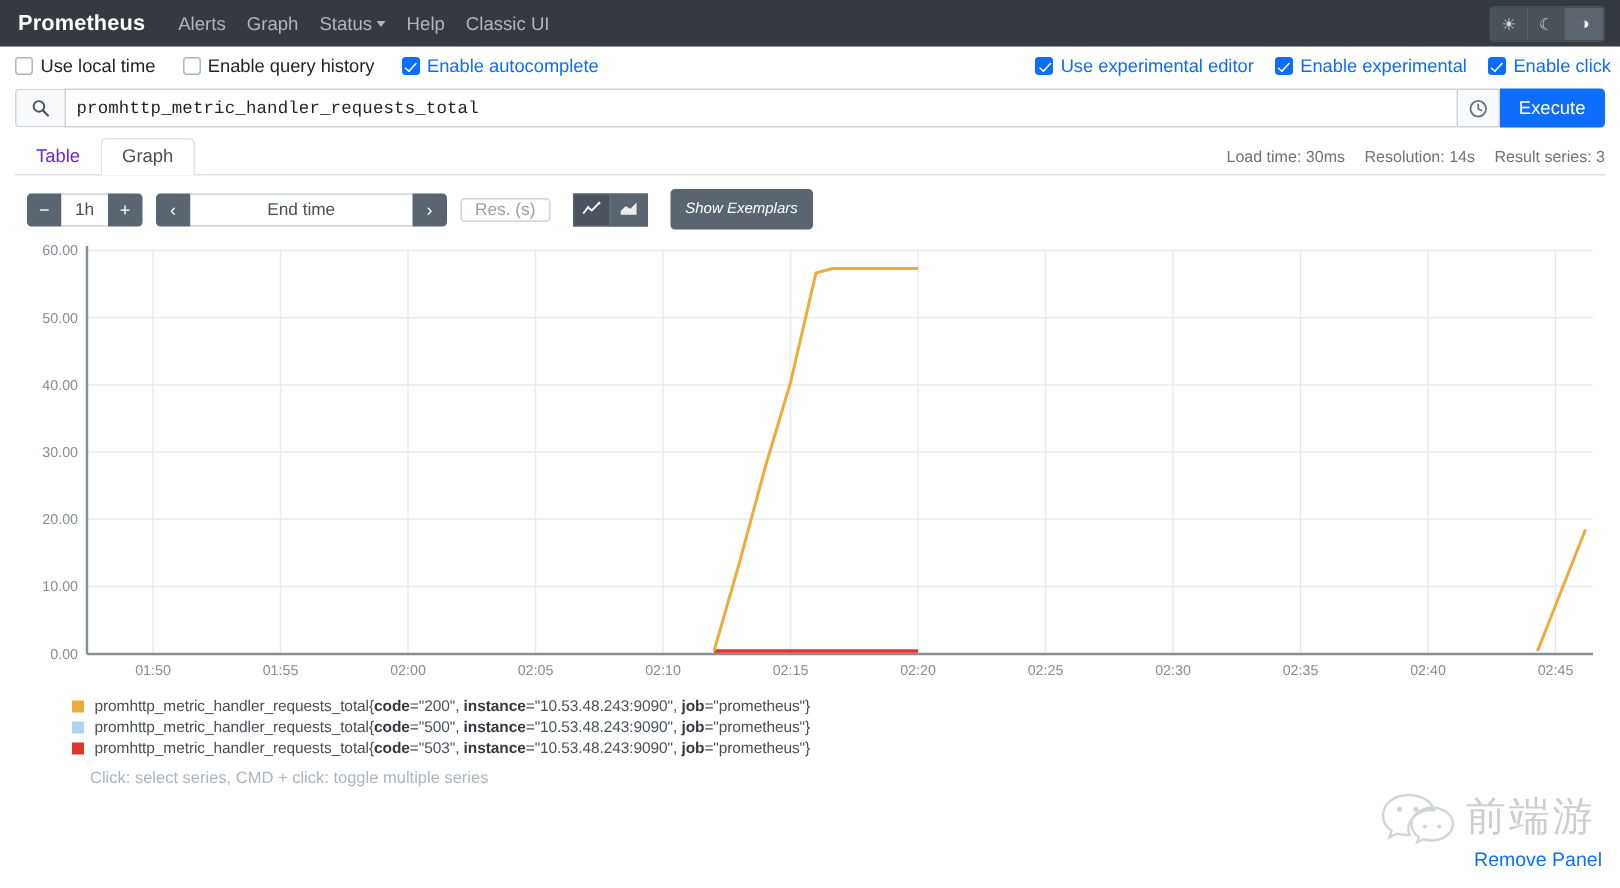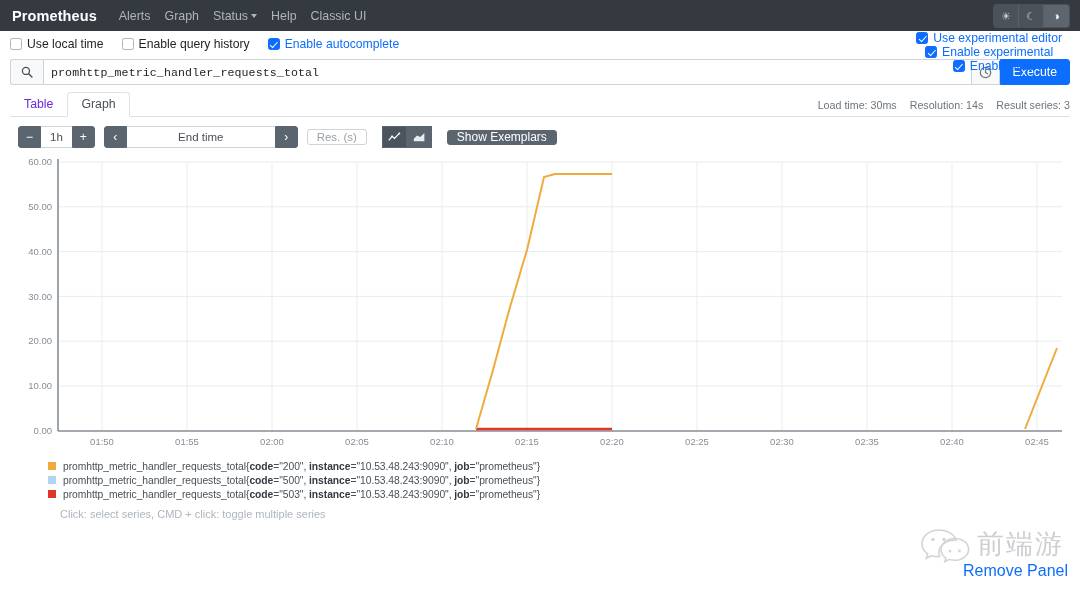--- a/index.html
+++ b/index.html
@@ -101,21 +101,20 @@
     transform: rotate(42deg);
   }
   .opt-label { color: #212529; }
   .opt.blue .opt-label { color: #0d6efd; }
   .opts-right {
     position: absolute;
     right: 4px; top: 0;
     height: 25px;
     display: flex;
     align-items: center;
-    flex-direction: column;
   }
   .opts-right .opt { margin-right: 14px; }
   .opts-right .opt:last-child { margin-right: 2px; }
 
   
   .query-row {
     display: flex;
     align-items: stretch;
     margin: 3px 10px 0 10px;
     height: 26px;
@@ -234,26 +233,27 @@
     background: #fff;
   }
   .chart-toggle { display: flex; margin-left: 6px; }
   .chart-toggle .gbtn { width: 25px; }
   .chart-toggle .gbtn.sel { background: #4b545e; }
   .exemplars {
     background: #5a6570;
     color: #fff;
     border: 1px solid #5a6570;
     border-radius: 3px;
-    height: 15px;
+    height: 27px;
     display: flex; align-items: center; justify-content: center;
     padding: 0 9px;
-    font-size: 12px;
+    font-size: 10px;
     margin-left: 6px;
     white-space: nowrap;
+    font-style: italic;
   }
 
   
   .plot-wrap {
     margin: 9px 10px 0 10px;
     position: relative;
     height: 295px;
   }
   .plot-svg { display: block; }
 
@@ -279,21 +279,21 @@
   .hint {
     margin: 7px 0 0 60px;
     font-size: 11px;
     color: #adb5bd;
   }
 
   
   .footer {
     position: absolute;
     right: 12px; bottom: 12px;
-    font-size: 16px;
+    font-size: 13px;
     color: #0d6efd;
   }
 
   
   .watermark {
     position: absolute;
     right: 16px; bottom: 28px;
     display: flex;
     align-items: center;
     opacity: .72;
@@ -343,21 +343,21 @@
     <label class="opt blue">
       <span class="cb on"></span>
       <span class="opt-label">Use experimental editor</span>
     </label>
     <label class="opt blue">
       <span class="cb on"></span>
       <span class="opt-label">Enable experimental</span>
     </label>
     <label class="opt blue">
       <span class="cb on"></span>
-      <span class="opt-label">Enable linter</span>
+      <span class="opt-label">Enable click</span>
     </label>
   </div>
 </div>
 
 <div class="query-row">
   <div class="q-icon">
     <svg width="12" height="12" viewBox="0 0 16 16" aria-hidden="true">
       <circle cx="6.6" cy="6.6" r="4.7" fill="none" stroke="#495057" stroke-width="1.7"></circle>
       <line x1="10.2" y1="10.2" x2="14.6" y2="14.6" stroke="#495057" stroke-width="1.9" stroke-linecap="round"></line>
     </svg>

